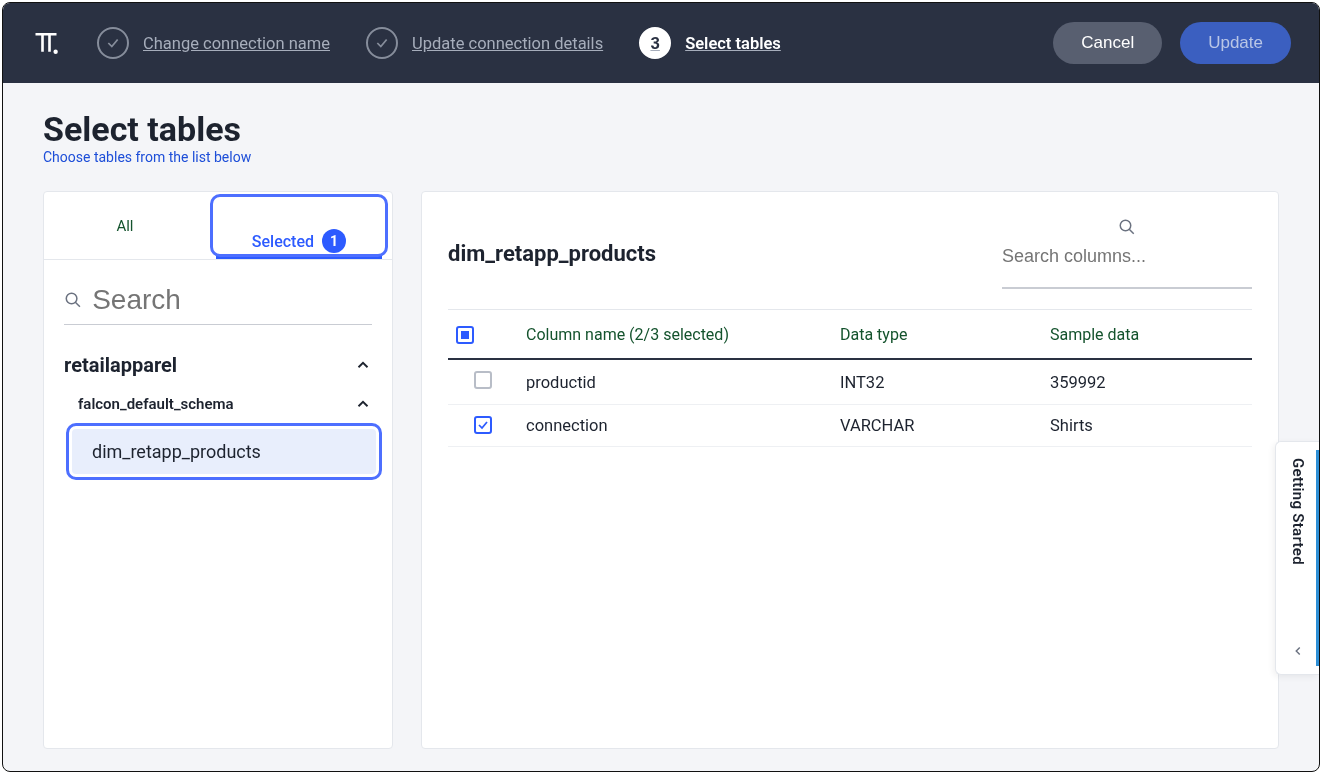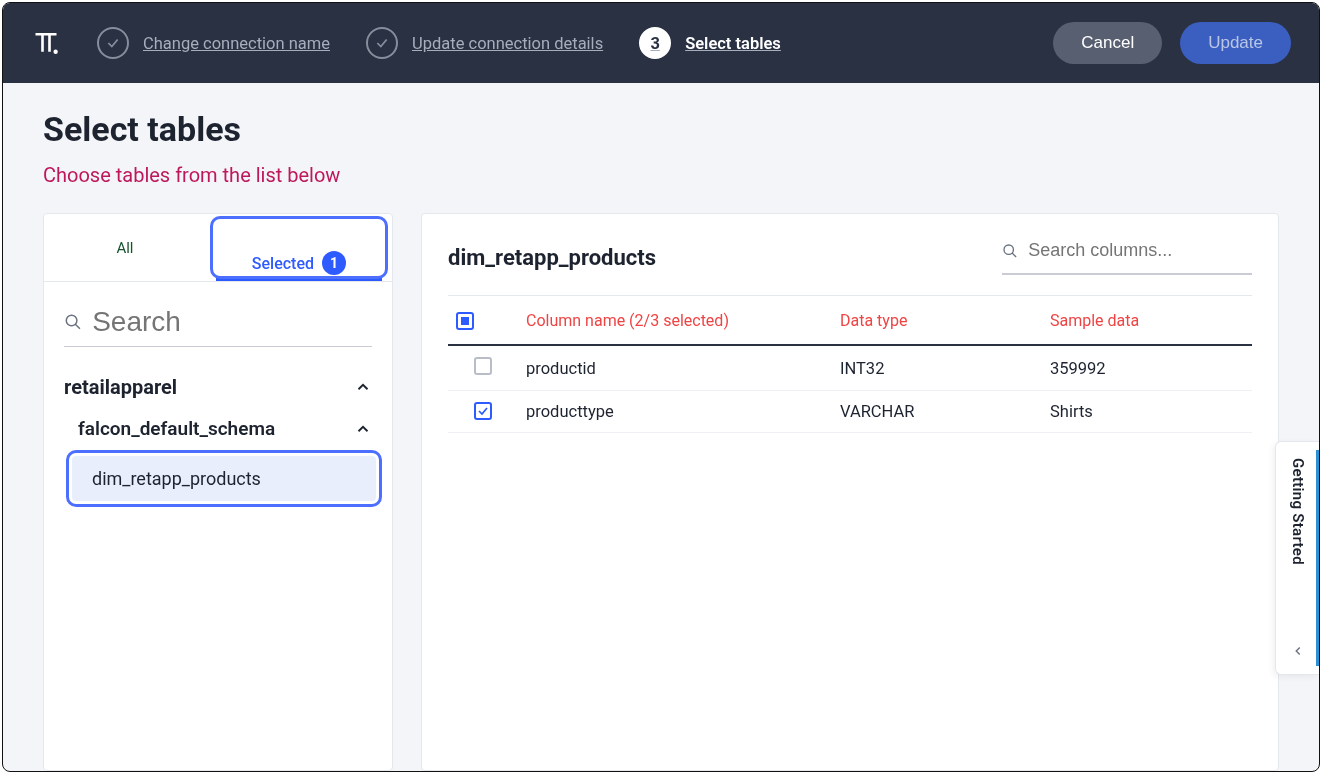--- a/index.html
+++ b/index.html
@@ -41,21 +41,21 @@
   .step.active .step-label { color:#fff; font-weight:600;}
   .topbar-actions { display:flex; gap:18px; }
   .btn {
     height: 42px; padding: 0 28px; border-radius: 22px; border:none;
     font-size: 17px; cursor:pointer;
   }
   .btn-cancel { background:#585f70; color:#fff; }
   .btn-update { background:#3b5fc0; color:#b9c6e6; }
   .content { padding: 26px 40px 0 40px; }
   .page-title { font-size: 34px; font-weight: 700; color:#1d232f; }
-  .page-subtitle { font-size: 20px; color:#be185d; margin-top:14px; }
+  .page-subtitle { font-size: 14px; color:#1d4ed8; margin-top:0; }
   .panels { display:flex; gap: 28px; margin-top: 26px; }
   .left-panel {
     width: 350px; background:#fff; border:1px solid #e4e7ec; border-radius:4px;
     height: 558px; position:relative; overflow:hidden;
   }
   .tabs { display:flex; height:68px; border-bottom:1px solid #e4e7ec;}
   .tab { flex:1; display:flex; align-items:center; justify-content:center; font-size:15px; color:#14532d; cursor:pointer;}
   .tab-selected-wrap {
     position:relative; flex:1.15; display:flex; align-items:center; justify-content:center;
   }
@@ -66,35 +66,35 @@
     pointer-events:none;
   }
   .tab-underline { position:absolute; bottom:0; left:10px; right:10px; height:3px; background:#2d5bff;}
   .search-row { padding: 24px 20px 6px 20px; }
   .search-box { display:flex; align-items:center; gap:10px; border-bottom:1px solid #c9ccd3; padding-bottom:8px;}
   .search-box input { border:none; outline:none; font-size:28px; color:#0c4a6e; width:100%; background:transparent;}
   .db-header { padding: 22px 20px 0 20px; display:flex; align-items:center; justify-content:space-between; }
   .db-name { font-size:20px; font-weight:700; }
   .chevron { width:18px; height:18px; }
   .schema-row { padding: 18px 20px 0 34px; display:flex; align-items:center; justify-content:space-between;}
-  .schema-name { font-size:19px; font-weight:600; color:#1d232f;}
+  .schema-name { font-size:15px; font-weight:600; color:#1d232f;}
   .table-item-wrap { margin: 16px 16px 0 28px; position:relative;}
   .table-highlight { position:absolute; inset:-6px; border:3px solid #4d6fff; border-radius:10px; pointer-events:none;}
   .table-item { background:#e8eefc; border-radius:4px; padding:12px 20px; font-size:18px; color:#1d232f;}
   .right-panel {
     flex:1; background:#fff; border:1px solid #e4e7ec; border-radius:4px;
     height:558px; padding: 26px 26px 0 26px;
   }
   .right-header { display:flex; align-items:center; justify-content:space-between; margin-bottom:20px;}
   .table-title { font-size:22px; font-weight:700; }
-  .col-search { display:flex; align-items:center; gap:10px; border-bottom:2px solid #c9ccd3; padding-bottom:12px; width:250px;}
+  .col-search { display:flex; align-items:center; gap:10px; border-bottom:2px solid #c9ccd3; padding-bottom:20px; width:250px;flex-direction:column;}
   .col-search input { border:none; outline:none; font-size:18px; color:#6b7280; width:100%; background:transparent;}
   table.cols { width:100%; border-collapse:collapse; }
   table.cols th {
-    text-align:left; font-weight:400; color:#ef4444; font-size:16px;
+    text-align:left; font-weight:400; color:#14532d; font-size:16px;
     padding:14px 8px; border-bottom:2px solid #2a3142; border-top:1px solid #e4e7ec;margin-left:24px;
   }
   table.cols td {
     padding:11px 8px; border-bottom:1px solid #eef0f3; font-size:16.5px; color:#1d232f;
   }
   .chk-th, .chk-td { width:70px; text-align:center; }
   .chk {
     width:18px; height:18px; border:2px solid #b8bdc7; border-radius:3px; display:inline-flex;
     align-items:center; justify-content:center; background:#fff;
   }
@@ -231,21 +231,21 @@
                 <td>productid</td>
                 <td>INT32</td>
                 <td>359992</td>
               </tr>
               <tr>
                 <td class="chk-td"><span class="chk checked">
                     <svg width="12" height="12" viewBox="0 0 24 24" fill="none" stroke="#2d5bff" stroke-width="3.5">
                       <polyline points="4 12 10 18 20 6"></polyline>
                     </svg>
                   </span></td>
-                <td>producttype</td>
+                <td>connection</td>
                 <td>VARCHAR</td>
                 <td>Shirts</td>
               </tr>
             </tbody>
         </table>
       </div>
     </div>
   </div>
 
   <div class="side-tab">

